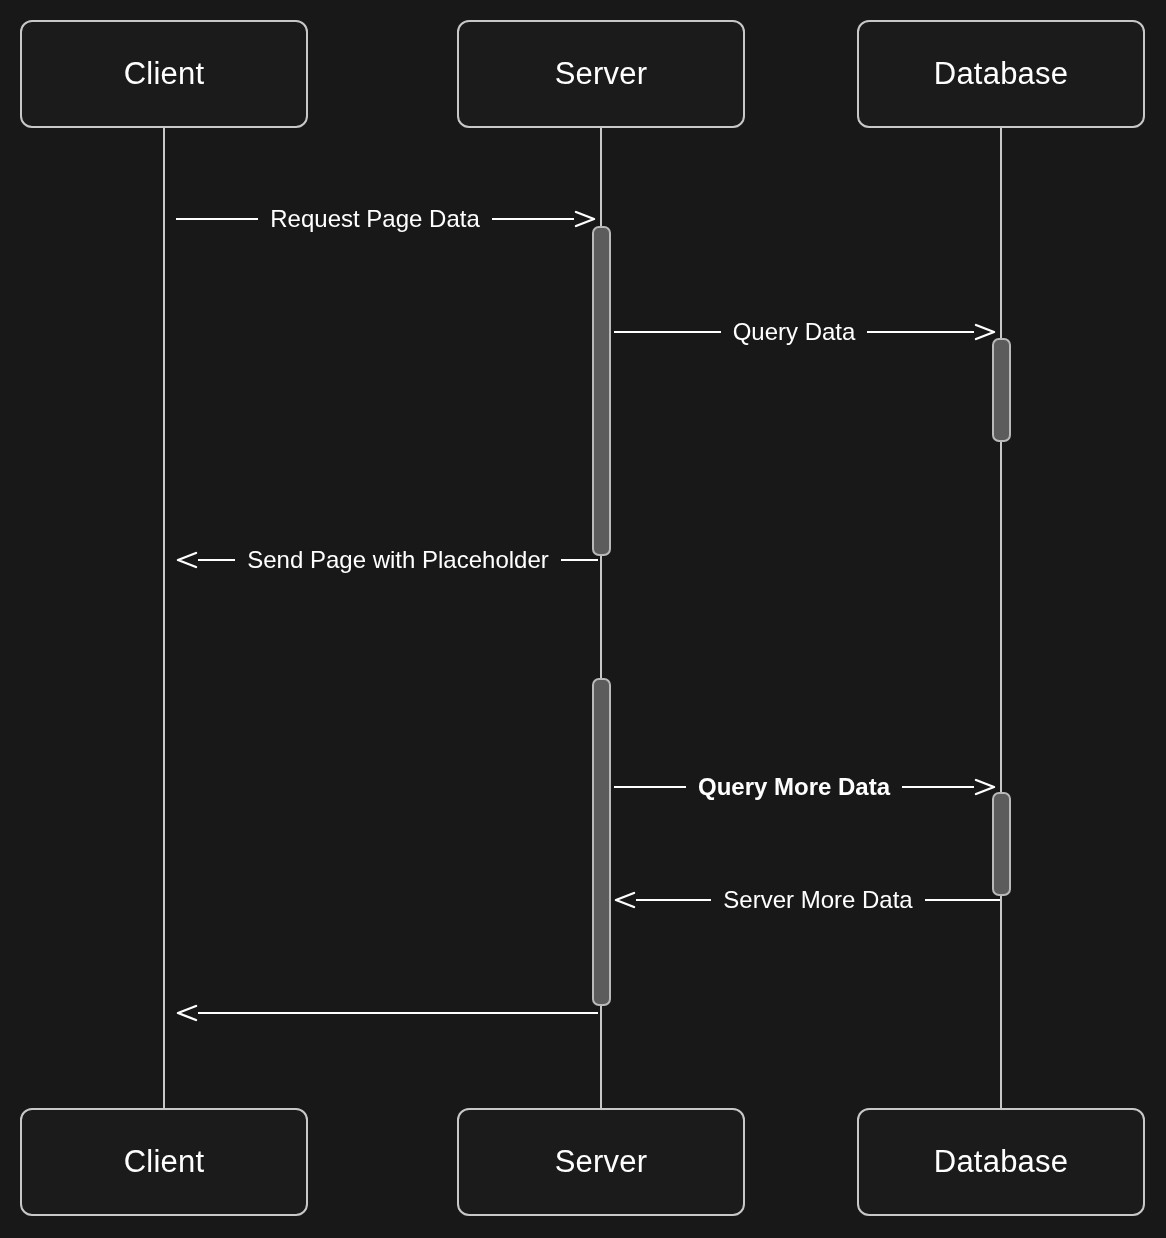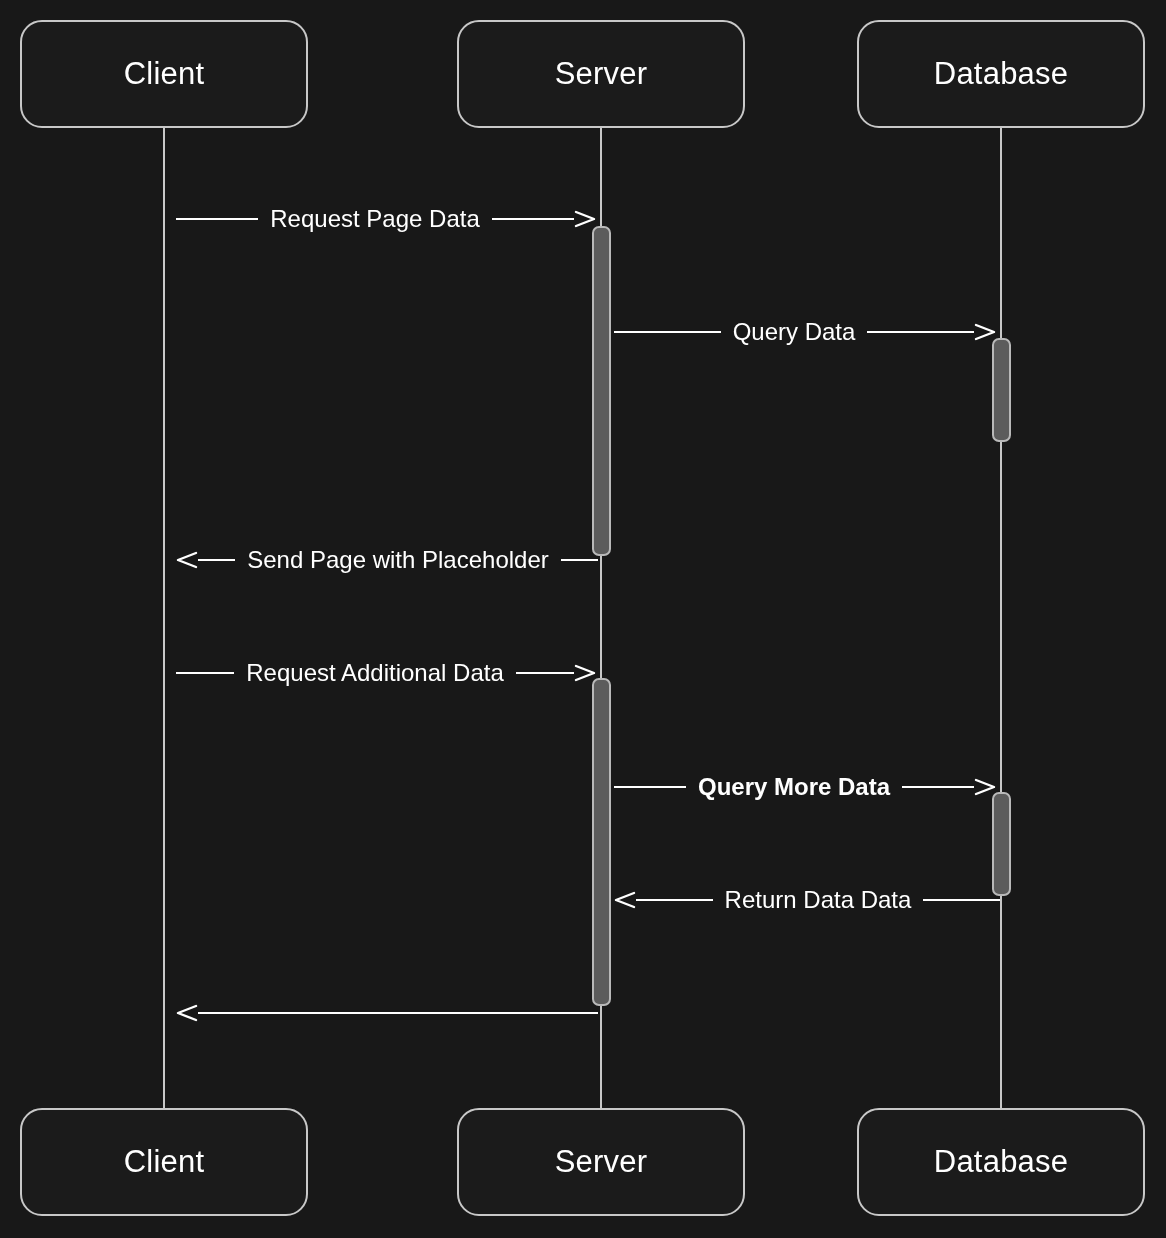--- a/index.html
+++ b/index.html
@@ -14,21 +14,21 @@
     position: relative;
     width: 1166px;
     height: 1238px;
     background: #181818;
     overflow: hidden;
   }
   .actor-box {
     position: absolute;
     box-sizing: border-box;
     border: 2px solid #c8c8c8;
-    border-radius: 22px;
+    border-radius: 12px;
     background: #1b1b1b;
     display: flex;
     align-items: center;
     justify-content: center;
     z-index: 5;
   }
   .actor-label {
     color: #ffffff;
     font-size: 31px;
     font-family: "Liberation Sans", sans-serif;
@@ -133,45 +133,35 @@
     <div class="msg-line"></div>
     <div class="msg-text">Send Page with Placeholder</div>
     <div class="msg-line"></div>
     <div class="arrowhead">
       <svg width="22" height="22" viewBox="0 0 22 22">
           <path d="M20 4 L2 11 L20 18" fill="none" stroke="#ffffff" stroke-width="2.4" stroke-linecap="round" stroke-linejoin="round"></path>
         </svg>
     </div>
   </div>
 
-  <div class="msg" style="left:176px; top:650px; width:420px;">
-    <div class="msg-line"></div>
-    <div class="msg-text">Request Additional Data</div>
-    <div class="msg-line"></div>
-    <div class="arrowhead">
-      <svg width="22" height="22" viewBox="0 0 22 22">
-          <path d="M2 4 L20 11 L2 18" fill="none" stroke="#ffffff" stroke-width="2.4" stroke-linecap="round" stroke-linejoin="round"></path>
-        </svg>
-    </div>
-  </div>
 
   <div class="msg" style="left:614px; top:764px; width:382px;font-weight:bold;">
     <div class="msg-line"></div>
     <div class="msg-text">Query More Data</div>
     <div class="msg-line"></div>
     <div class="arrowhead">
       <svg width="22" height="22" viewBox="0 0 22 22">
           <path d="M2 4 L20 11 L2 18" fill="none" stroke="#ffffff" stroke-width="2.4" stroke-linecap="round" stroke-linejoin="round"></path>
         </svg>
     </div>
   </div>
 
   <div class="msg rtl" style="left:614px; top:877px; width:386px;">
     <div class="msg-line"></div>
-    <div class="msg-text">Return Data Data</div>
+    <div class="msg-text">Server More Data</div>
     <div class="msg-line"></div>
     <div class="arrowhead">
       <svg width="22" height="22" viewBox="0 0 22 22">
           <path d="M20 4 L2 11 L20 18" fill="none" stroke="#ffffff" stroke-width="2.4" stroke-linecap="round" stroke-linejoin="round"></path>
         </svg>
     </div>
   </div>
 
   <div class="msg rtl" style="left:176px; top:990px; width:422px;">
     <div class="msg-line"></div>

